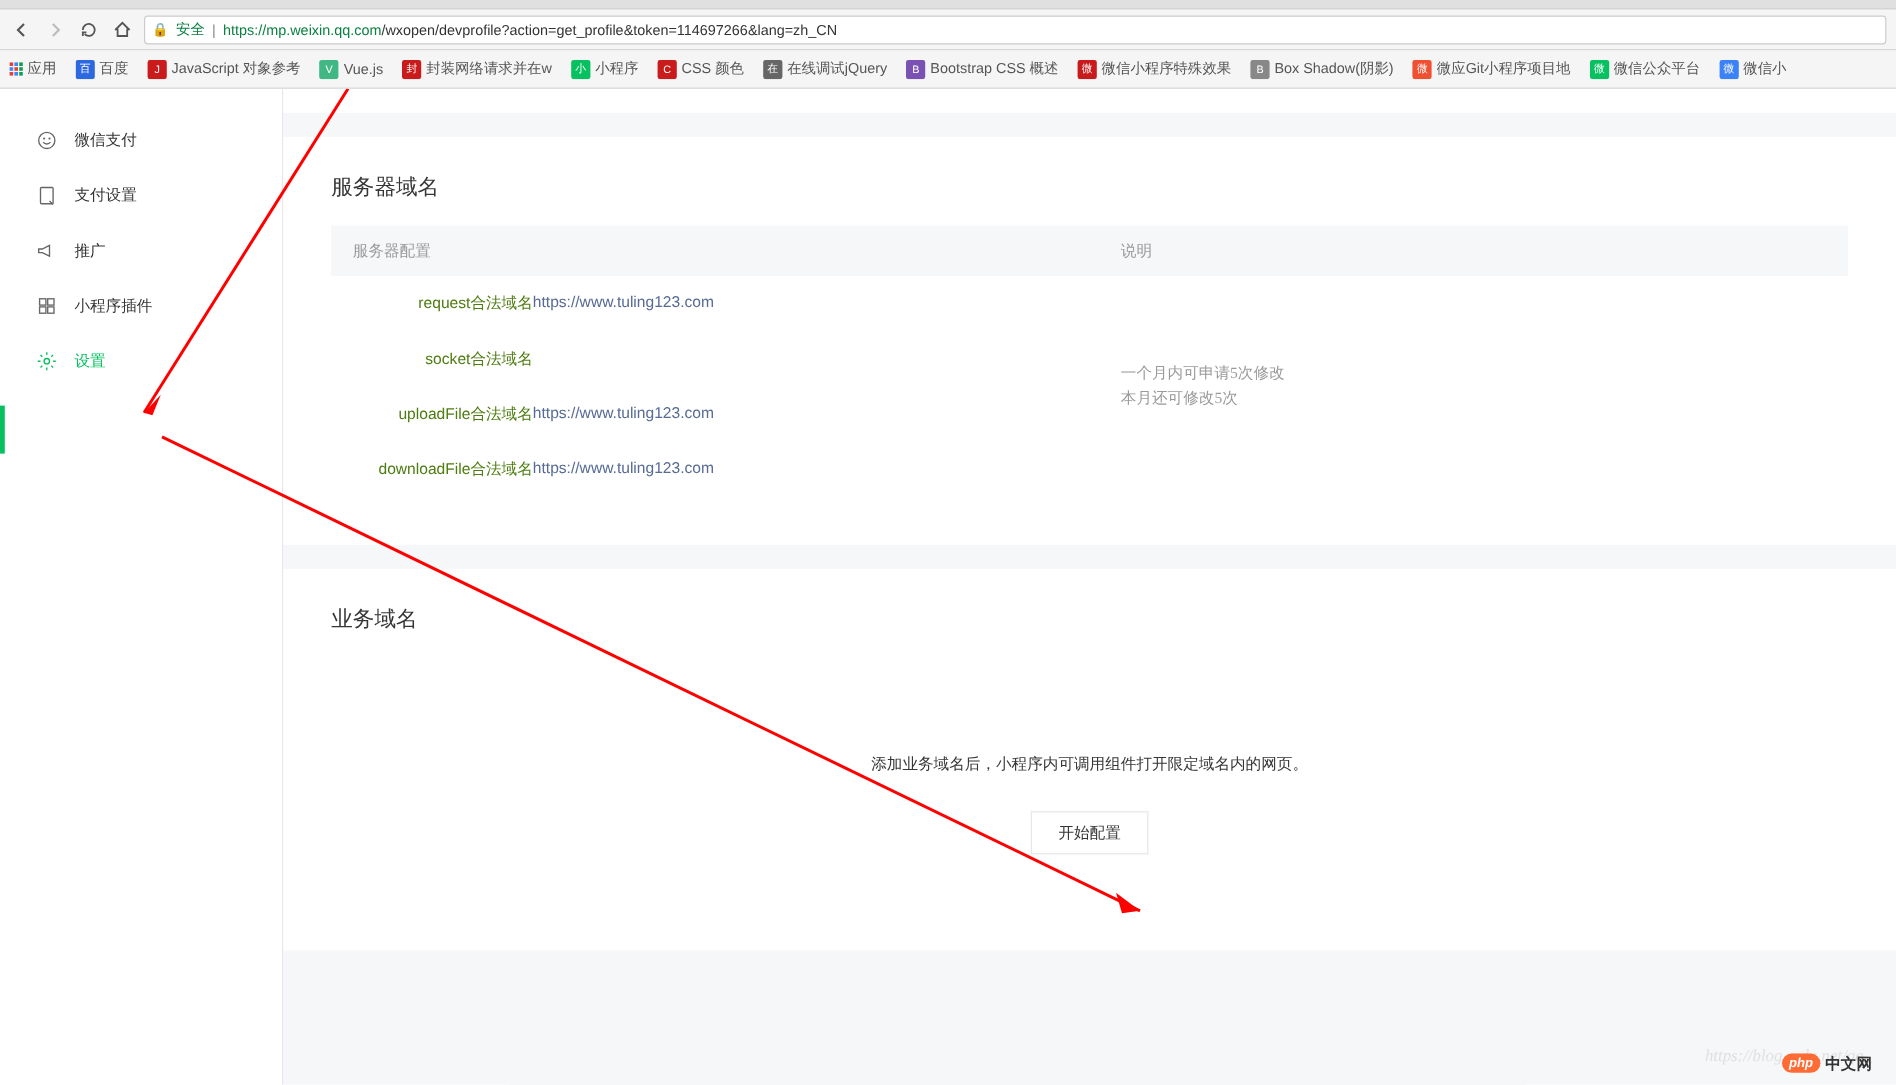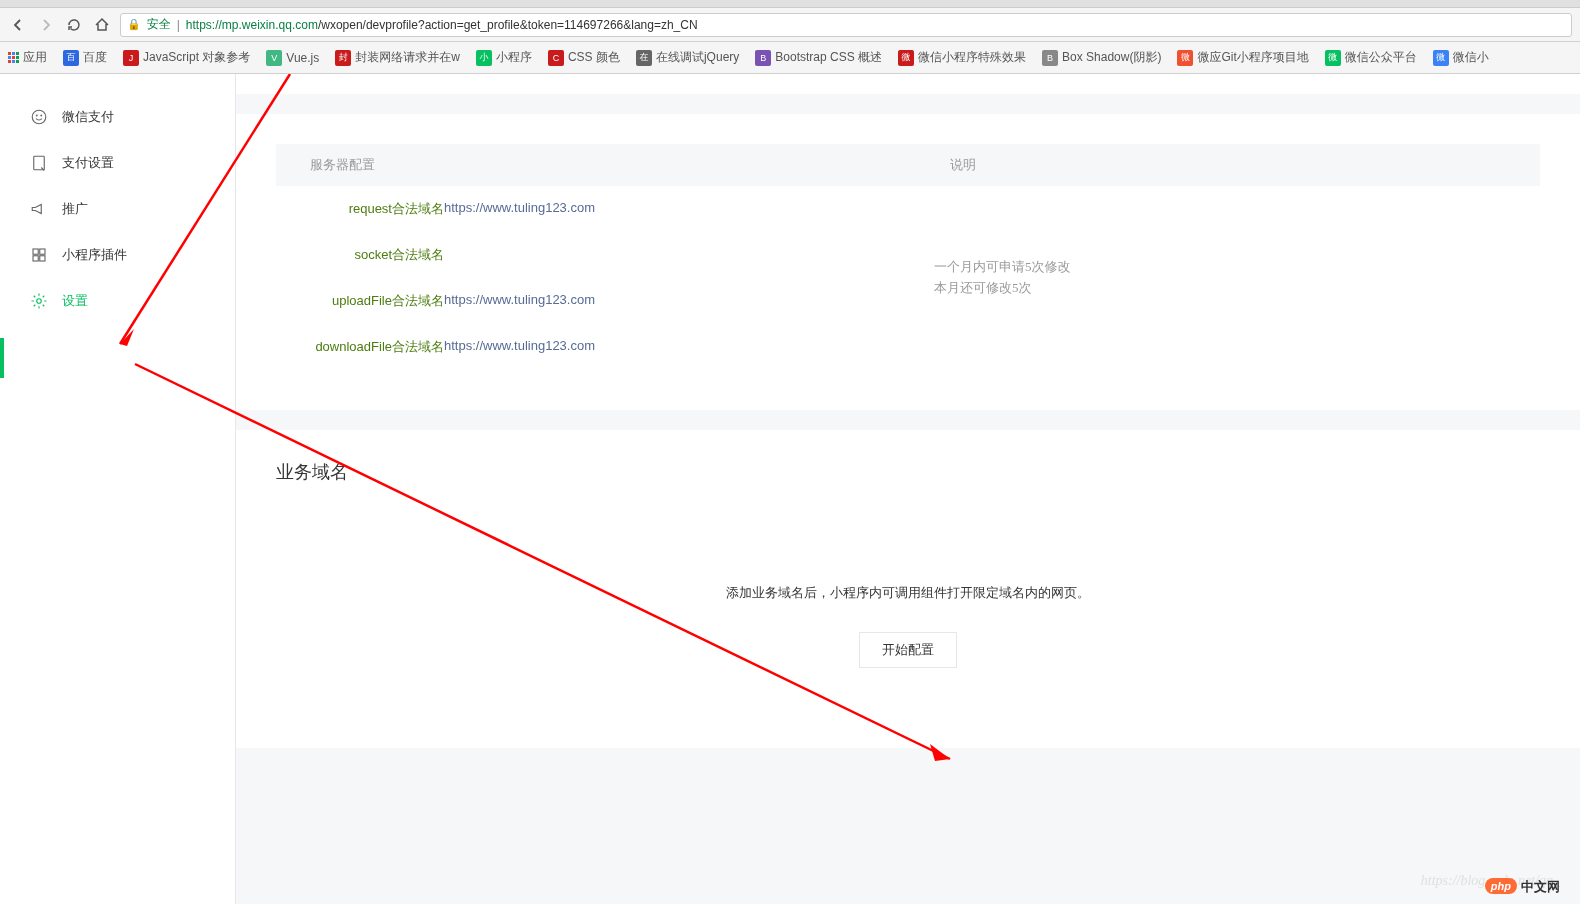--- a/index.html
+++ b/index.html
@@ -37,21 +37,21 @@
     .sidebar-item.active .sb-label { color: #07c160; }
     .sidebar-active-bar { position: absolute; left: 0; top: 264px; width: 4px; height: 40px; background: #07c160; }
     
     
     .content { flex: 1; background: #f6f7f9; overflow-y: auto; padding: 0; }
     .section { background: #fff; margin-bottom: 20px; padding: 30px 40px 40px; }
     .section-title { font-size: 18px; color: #353535; font-weight: 400; margin-bottom: 20px; }
     
     .domain-table { width: 100%; }
     .table-header { display: flex; background: #f6f7f9; padding: 12px 18px; color: #9a9a9a; font-size: 13px; }
-    .col-config { width: 640px; margin-left: 16px; }
+    .col-config { width: 640px; }
     .col-desc { flex: 1; }
     .table-body { display: flex; padding: 0 18px; }
     .table-rows { width: 640px; }
     .table-row { display: flex; padding: 14px 0; }
     .row-label { width: 150px; color: #4d7c0f; text-align: right; }
     .row-value { flex: 1; color: #576b95; }
     .table-desc { flex: 1; display: flex; flex-direction: column; justify-content: center; color: #9a9a9a; line-height: 1.6; font-family: Liberation Serif, serif; }
     
     .biz-body { text-align: center; padding: 80px 0 40px; }
     .biz-desc { color: #353535; margin-bottom: 30px; }
@@ -221,20 +221,21 @@
           </svg>
         </span>
       <span class="sb-label">设置</span>
     </div>
   </div>
 
   <div class="content">
     <div class="section" style="height:20px;padding:10px 40px"></div>
 
     <div class="section">
+      <div class="section-title">服务器域名</div>
       <div class="domain-table">
         <div class="table-header">
           <div class="col-config">服务器配置</div>
           <div class="col-desc">说明</div>
         </div>
         <div class="table-body">
           <div class="table-rows" id="domain-rows">
               <div class="table-row">
                 <div class="row-label">request合法域名</div>
                 <div class="row-value">https://www.tuling123.com</div>

